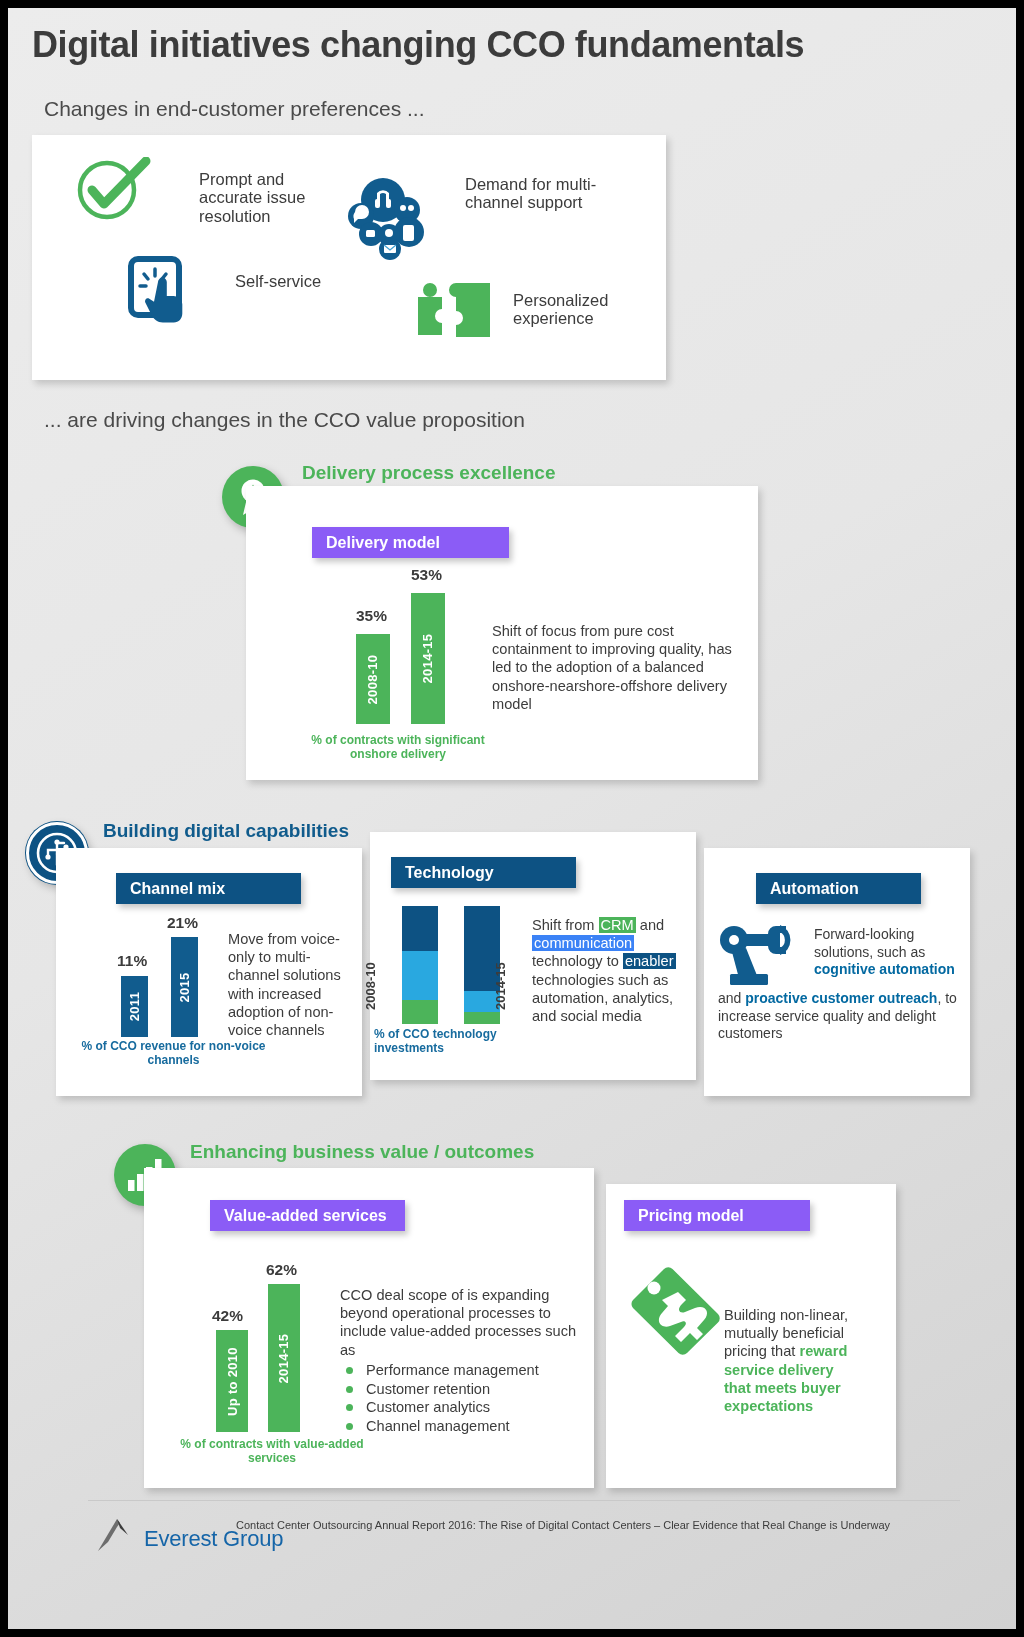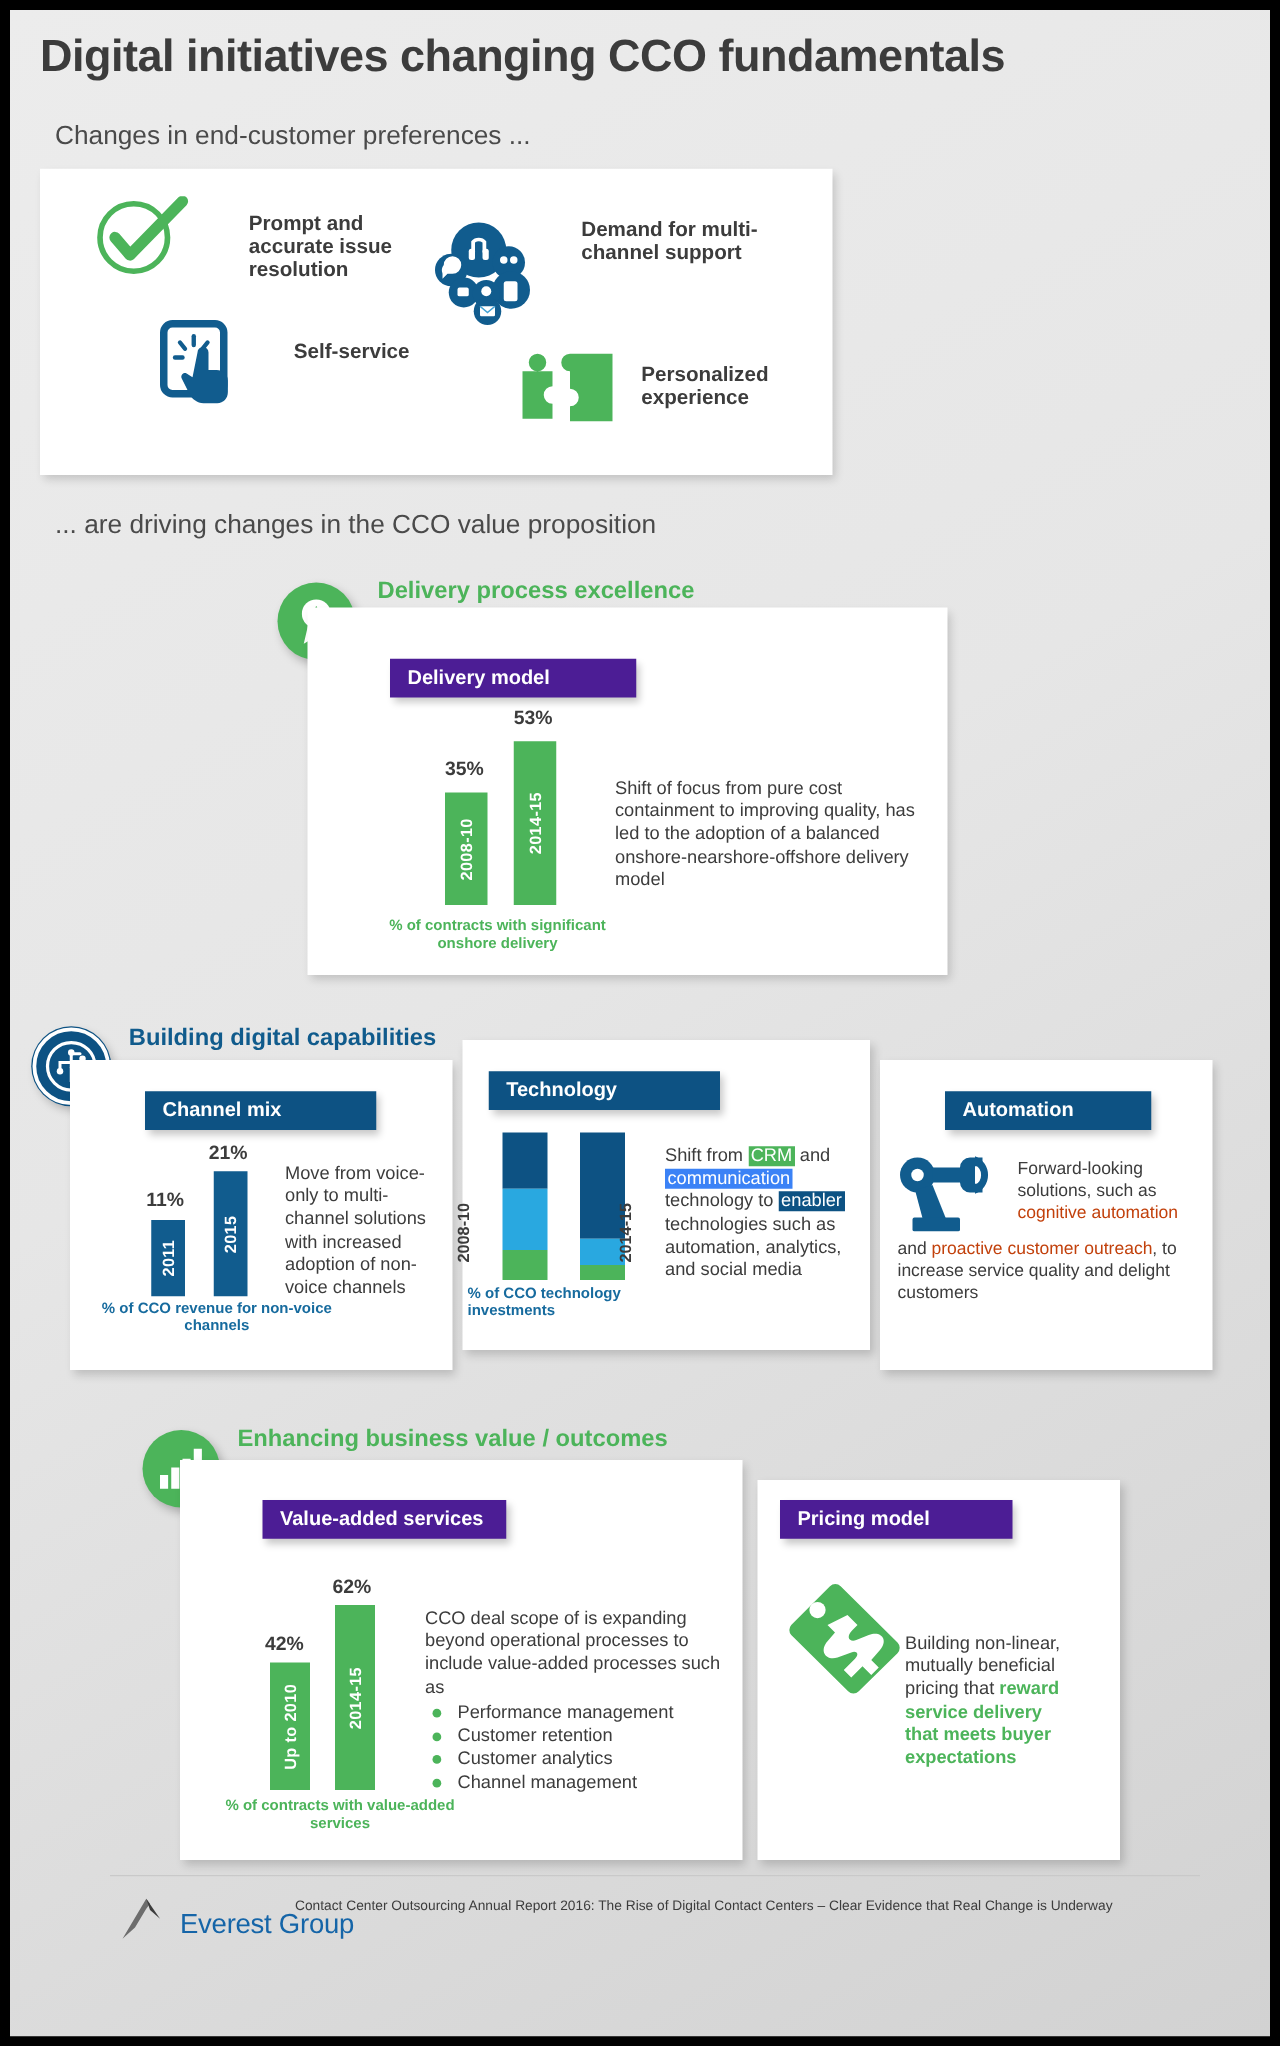--- a/index.html
+++ b/index.html
@@ -56,21 +56,21 @@
     box-shadow: 3px 4px 7px rgba(0,0,0,0.17);
   }
 
   
   .pref-panel { left: 24px; top: 127px; width: 634px; height: 245px; }
 
   .pref-item { position: absolute; }
   .pref-text {
     position: absolute;
     font-size: 16.5px;
-    font-weight: bold;
+    font-weight: normal;
     color: #3c3c3c;
     line-height: 1.12;
   }
 
   
   .sec-head {
     position: absolute;
     font-size: 19px;
     font-weight: bold;
   }
@@ -92,21 +92,21 @@
   .chip {
     position: absolute;
     height: 31px;
     display: flex; align-items: center;
     padding: 0 14px;
     color: #fff;
     font-size: 16px;
     font-weight: bold;
     box-shadow: 3px 4px 6px rgba(0,0,0,0.22);
   }
-  .chip.green { background: #4c1d95; }
+  .chip.green { background: #8b5cf6; }
   .chip.blue  { background: #0d5283; }
 
   
   .bar {
     position: absolute;
     bottom: 0;
     display: flex;
     align-items: center;
     justify-content: center;
   }
@@ -144,21 +144,21 @@
     position: absolute;
     font-size: 14.6px;
     color: #3c3c3c;
     line-height: 1.25;
   }
   .body-text.sm { font-size: 14px; }
 
   .hl-green { background: #4cb45a; color: #fff; padding: 0 2px; }
   .hl-lblue { background: #3b82f6; color: #fff; padding: 0 2px; }
   .hl-dblue { background: #0d5283; color: #fff; padding: 0 2px; }
-  .bold-blue { color: #c2410c; font-weight: normal; }
+  .bold-blue { color: #0369a1; font-weight: bold; }
   .bold-green { color: #4cb45a; font-weight: bold; }
 
   ul.vas { list-style: none; margin-top: 2px; }
   ul.vas li { position: relative; padding-left: 26px; line-height: 1.28; }
   ul.vas li::before {
     content: "";
     position: absolute; left: 6px; top: 6px;
     width: 7px; height: 7px; border-radius: 50%;
     background: #4cb45a;
   }

